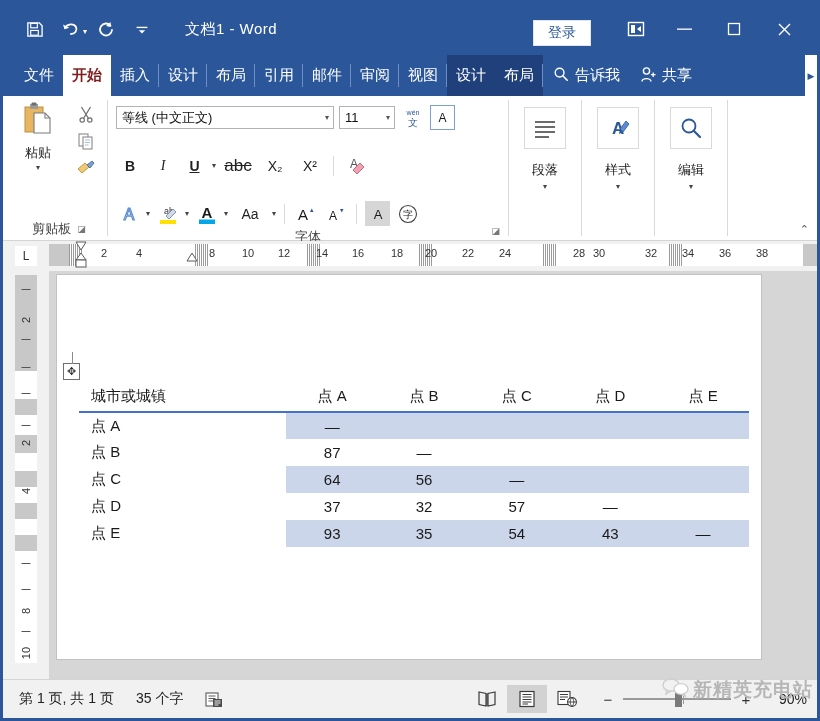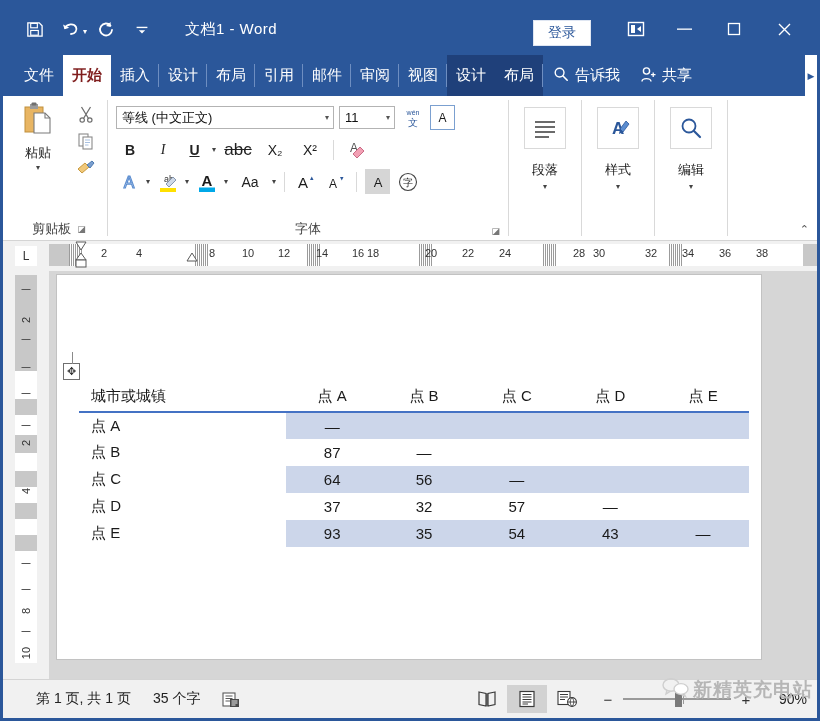--- a/index.html
+++ b/index.html
@@ -118,21 +118,21 @@
   }
   .paste-label { font-size: 13px; color: #222; margin-top: 2px; }
   .paste-caret { font-size: 8px; color: #444; margin-top: 1px; }
   .clip-right {
     width: 44px; display: flex; flex-direction: column;
     align-items: center; gap: 5px; padding-top: 9px;
   }
 
   
   .grp-font { width: 400px; }
-  .font-rows { padding: 9px 0 0 8px; display: flex; flex-direction: column; gap: 7px; }
+  .font-rows { padding: 9px 0 0 8px; display: flex; flex-direction: column; gap: 23px; }
   .frow { display: flex; align-items: center; gap: 5px; }
   .combo {
     border: 1px solid #b3b3b3; background: #ffffff;
     height: 23px; display: flex; align-items: center;
     padding: 0 4px 0 5px; font-size: 13px; color: #111;
   }
   .combo .cname { flex: 1; white-space: nowrap; }
   .combo .ccaret { font-size: 8px; color: #555; padding-left: 7px; }
   .combo-fontname { width: 218px; }
   .combo-fontsize { width: 56px; }
@@ -264,21 +264,21 @@
 
   
   .statusbar {
     position: absolute; left: 0; bottom: 0;
     width: 814px; height: 39px;
     background: #f1f1f1;
     border-top: 1px solid #d4d4d4;
     display: flex; align-items: center;
     font-size: 14px; color: #222;
   }
-  .sb-left { display: flex; align-items: center; gap: 22px; padding-left: 33px; }
+  .sb-left { display: flex; align-items: center; gap: 22px; padding-left: 16px; }
   .sb-item { display: flex; align-items: center; gap: 6px; }
   .sb-right {
     margin-left: auto; display: flex; align-items: center;
     gap: 0px; padding-right: 10px; position: relative;
   }
   .view-btn {
     width: 40px; height: 28px;
     display: flex; align-items: center; justify-content: center;
     color: #3a3a3a;
   }
@@ -615,21 +615,21 @@
       <div class="hr-hatch" style="left:494px"></div>
       <div class="hr-hatch" style="left:620px"></div>
       <div class="hr-seg" style="right:0;width:14px"></div>
       <div class="hr-num" style="left:55px">2</div>
       <div class="hr-num" style="left:90px">4</div>
       <div class="hr-num" style="left:163px">8</div>
       <div class="hr-num" style="left:199px">10</div>
       <div class="hr-num" style="left:235px">12</div>
       <div class="hr-num" style="left:273px">14</div>
       <div class="hr-num" style="left:309px">16</div>
-      <div class="hr-num" style="left:324px">18</div>
+      <div class="hr-num" style="left:348px">18</div>
       <div class="hr-num" style="left:382px">20</div>
       <div class="hr-num" style="left:419px">22</div>
       <div class="hr-num" style="left:456px">24</div>
       <div class="hr-num" style="left:530px">28</div>
       <div class="hr-num" style="left:550px">30</div>
       <div class="hr-num" style="left:602px">32</div>
       <div class="hr-num" style="left:639px">34</div>
       <div class="hr-num" style="left:676px">36</div>
       <div class="hr-num" style="left:713px">38</div>
       <svg style="position:absolute;left:24px;top:-3px" width="16" height="28">

